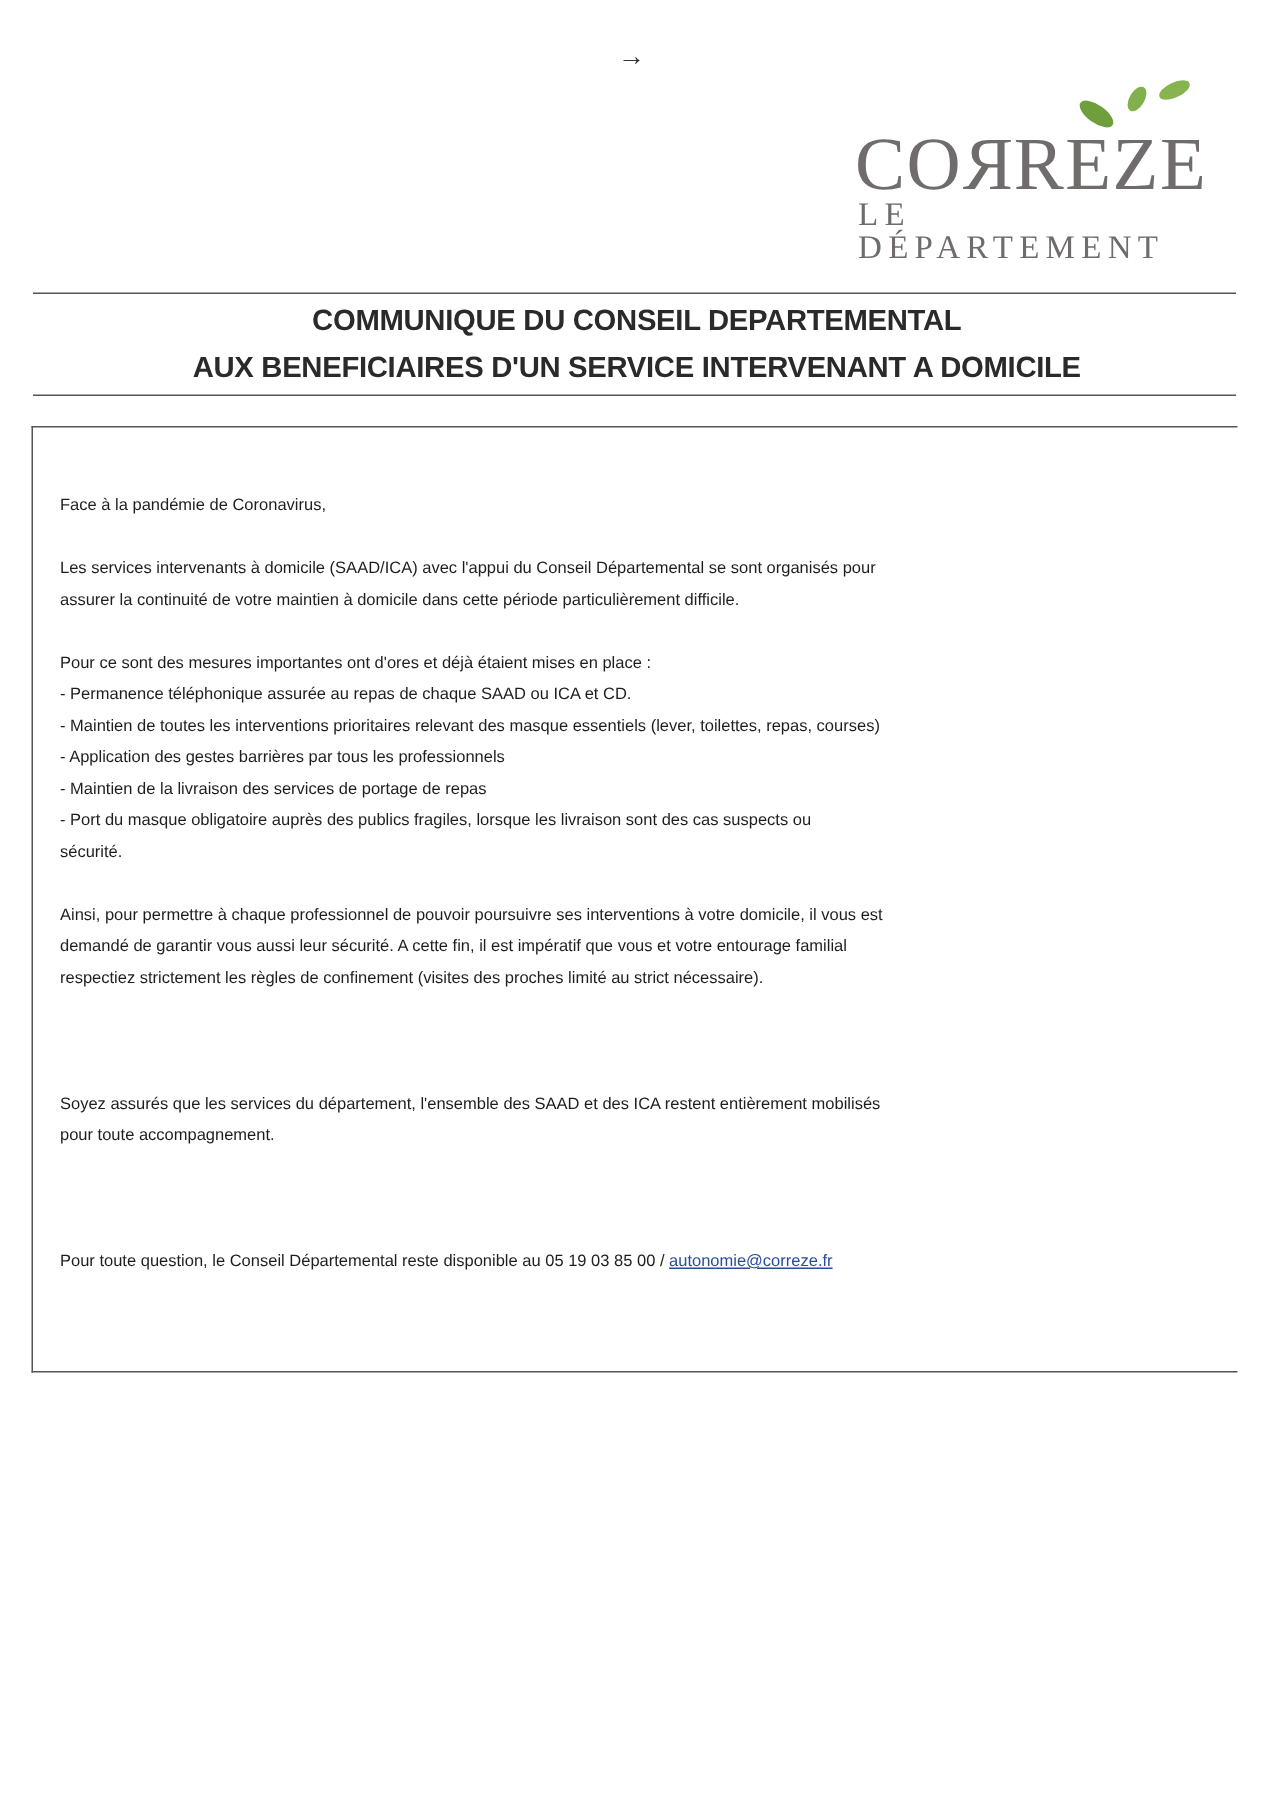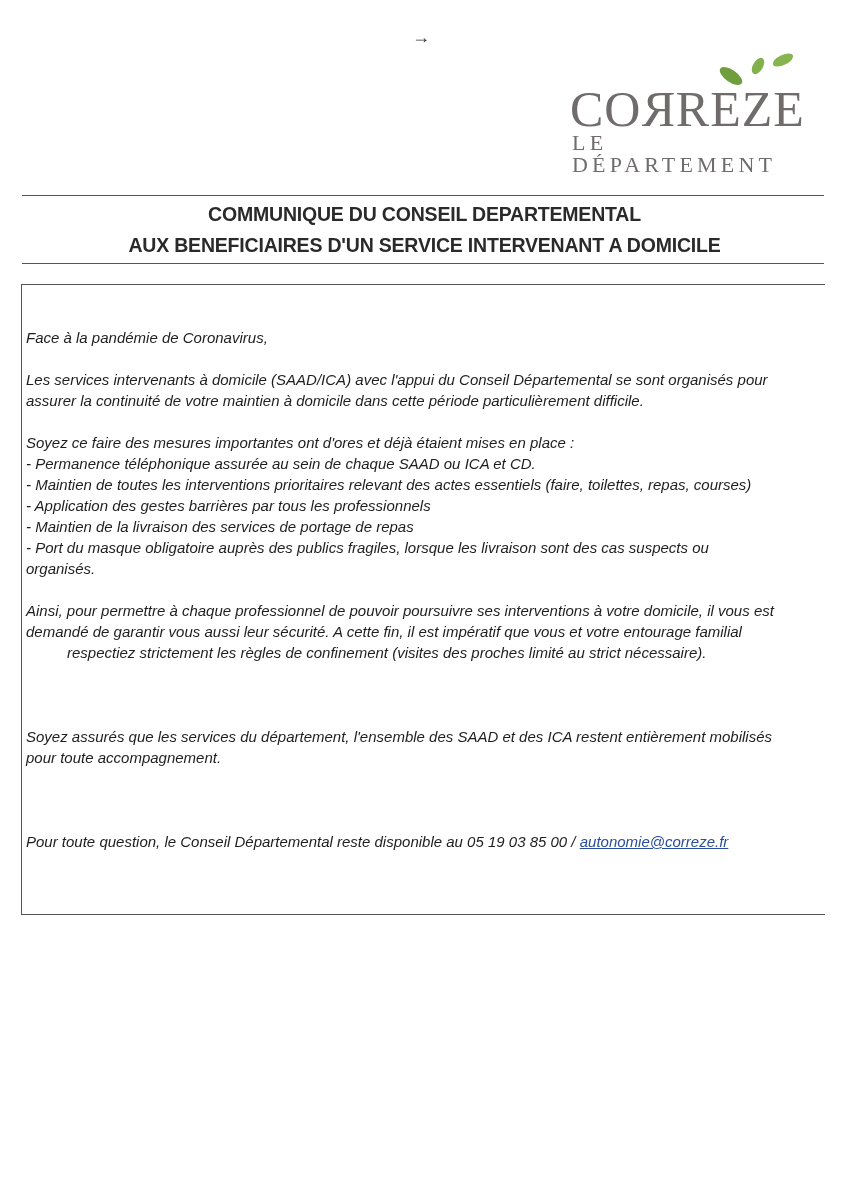--- a/index.html
+++ b/index.html
@@ -26,23 +26,22 @@
     .title {
       position: absolute; left: 0; width: 849px; text-align: center;
       font-family: "Liberation Sans", "DejaVu Sans", sans-serif; font-weight: bold;
       font-size: 19.5px; color: #2a2a2a; letter-spacing: -0.2px;
     }
     .box {
       position: absolute; left: 21px; top: 284px; width: 803px; height: 629px;
       border-top: 1.5px solid #555; border-left: 1.5px solid #555; border-bottom: 1.5px solid #555;
     }
     .txt {
-      position: absolute; left: 26px; font-size: 15px; line-height: 21px; color: #1e1e1e;
+      position: absolute; left: 40px; font-size: 11px; line-height: 21px; color: #1e1e1e;
       white-space: nowrap;
-      font-style: italic;
     }
     .link { color: #2a4c9a; text-decoration: underline; margin-top: 24px; }
   </style>
 </head>
 <body>
 
 <span class="arrow">→</span>
 
 <div class="logo">
   <svg width="250" height="40">
@@ -59,28 +58,28 @@
 <div class="title" style="top:234px;text-align:center;">AUX BENEFICIAIRES D'UN SERVICE INTERVENANT A DOMICILE</div>
 <div class="rule" style="top:263px;"></div>
 
 <div class="box"></div>
 
 <div class="txt" style="top:327px;">Face à la pandémie de Coronavirus,</div>
 
 <div class="txt" style="top:369px;">Les services intervenants à domicile (SAAD/ICA) avec l'appui du Conseil Départemental se sont organisés pour</div>
 <div class="txt" style="top:390px;">assurer la continuité de votre maintien à domicile dans cette période particulièrement difficile.</div>
 
-<div class="txt" style="top:432px;">Soyez ce faire des mesures importantes ont d'ores et déjà étaient mises en place :</div>
-<div class="txt" style="top:453px;">- Permanence téléphonique assurée au sein de chaque SAAD ou ICA et CD.</div>
-<div class="txt" style="top:474px;">- Maintien de toutes les interventions prioritaires relevant des actes essentiels (faire, toilettes, repas, courses)</div>
+<div class="txt" style="top:432px;">Pour ce sont des mesures importantes ont d'ores et déjà étaient mises en place :</div>
+<div class="txt" style="top:453px;">- Permanence téléphonique assurée au repas de chaque SAAD ou ICA et CD.</div>
+<div class="txt" style="top:474px;">- Maintien de toutes les interventions prioritaires relevant des masque essentiels (lever, toilettes, repas, courses)</div>
 <div class="txt" style="top:495px;">- Application des gestes barrières par tous les professionnels</div>
 <div class="txt" style="top:516px;">- Maintien de la livraison des services de portage de repas</div>
 <div class="txt" style="top:537px;">- Port du masque obligatoire auprès des publics fragiles, lorsque les livraison sont des cas suspects ou</div>
-<div class="txt" style="top:558px;">organisés.</div>
+<div class="txt" style="top:558px;">sécurité.</div>
 
 <div class="txt" style="top:600px;">Ainsi, pour permettre à chaque professionnel de pouvoir poursuivre ses interventions à votre domicile, il vous est</div>
 <div class="txt" style="top:621px;">demandé de garantir vous aussi leur sécurité.  A cette fin, il est impératif que vous et votre entourage familial</div>
-<div class="txt" style="top:642px;margin-left:41px;">respectiez strictement les règles de confinement (visites des proches limité au strict nécessaire).</div>
+<div class="txt" style="top:642px;">respectiez strictement les règles de confinement (visites des proches limité au strict nécessaire).</div>
 
 <div class="txt" style="top:726px;">Soyez assurés que les services du département, l'ensemble des SAAD et des ICA restent entièrement mobilisés</div>
 <div class="txt" style="top:747px;">pour toute accompagnement.</div>
 
 <div class="txt" style="top:831px;"><span>Pour toute question, le Conseil Départemental reste disponible au 05 19 03 85 00 / </span><span class="link">autonomie@correze.fr</span></div>
 
 </body></html>

